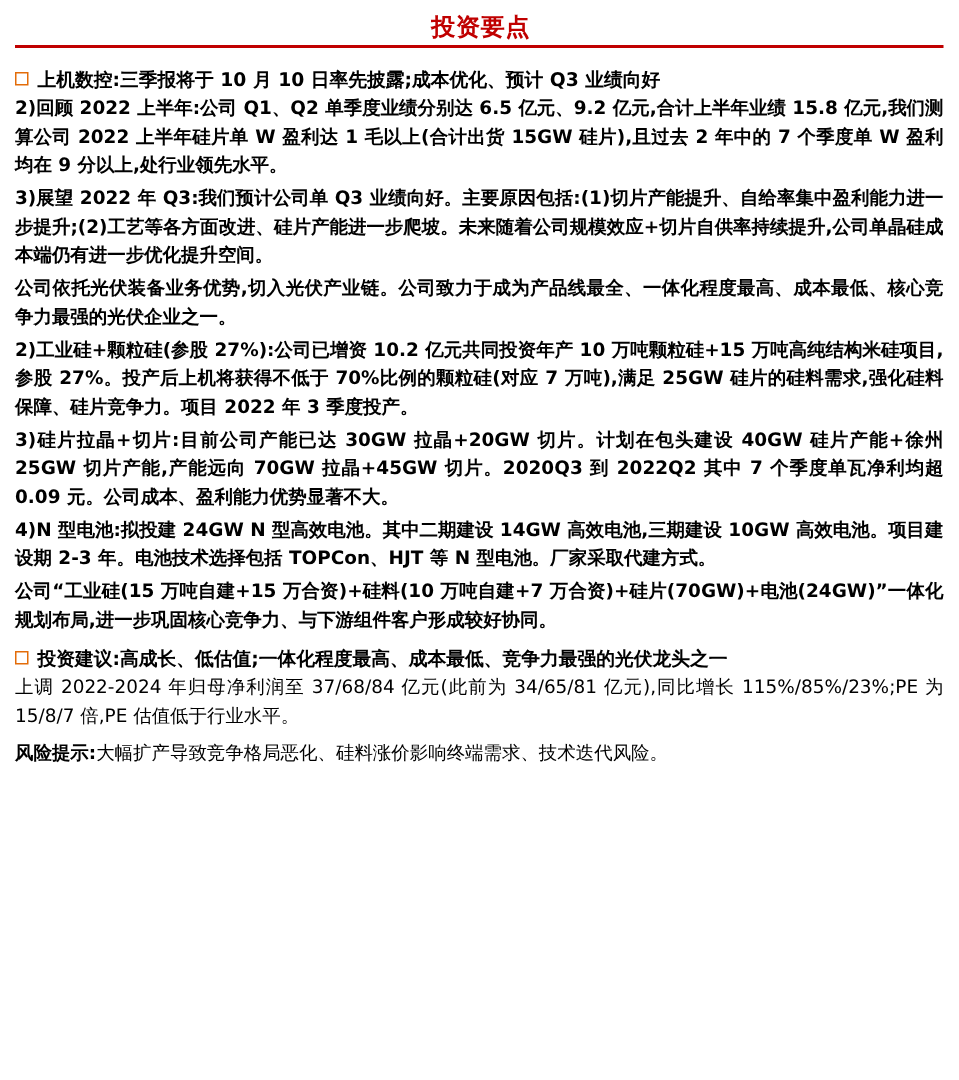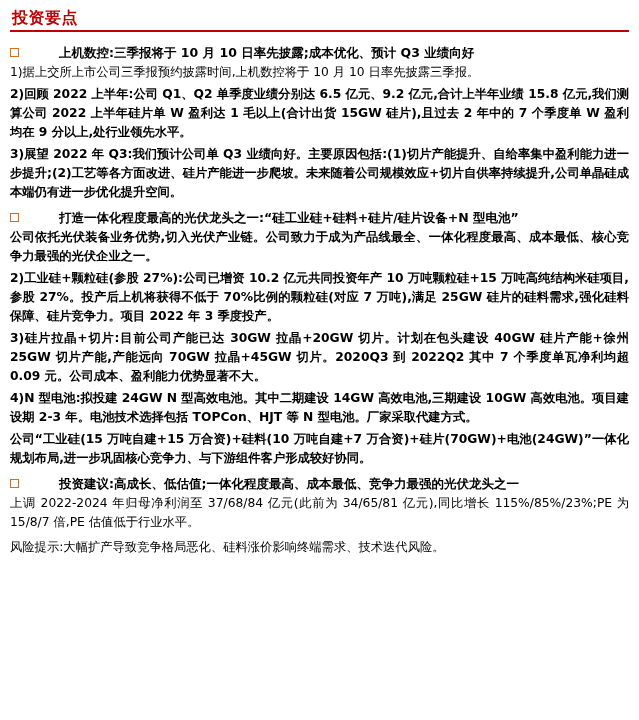--- a/index.html
+++ b/index.html
@@ -20,20 +20,21 @@
     position: relative;
   }
   .title-wrap {
     padding-left: 2px;
     padding-bottom: 2px;
     margin-bottom: 6px;
     border-bottom: 2px solid #c00000;
     display: inline-block;
     width: 100%;
     box-sizing: border-box;
+    text-align: center;
   }
   .doc-title {
     color: #c00000;
     font-weight: bold;
     font-size: 16px;
     letter-spacing: 0.5px;
     line-height: 20px;
   }
   .bullet-head {
     display: flex;
@@ -48,21 +49,20 @@
     box-sizing: border-box;
     margin-right: 6px;
     margin-top: 4px;
     flex: 0 0 auto;
   }
   .bullet-head .htext {
     font-weight: bold;
     font-size: 12.5px;
     line-height: 17px;
     color: #000;
-    margin-left: 34px;
   }
   p.para {
     margin: 0 0 3px 0;
     font-size: 12.3px;
     line-height: 19px;
     text-align: justify;
     text-justify: inter-ideograph;
     color: #000;
   }
   p.para.bold {
@@ -74,45 +74,40 @@
     line-height: 19px;
   }
   .gap-s { margin-top: 4px; font-weight: bold; }
   .gap-m { margin-top: 7px; }
   .risk {
     font-size: 12.3px;
     line-height: 19px;
     margin-top: 6px;
   }
   .risk .label {
-    font-weight: normal;
+    font-weight: bold;
   }
 </style>
 </head>
 <body>
 
 <div class="page">
 
   <div class="title-wrap">
     <span class="doc-title">投资要点</span>
   </div>
 
   <div class="bullet-head">
     <span class="sq"></span>
     <span class="htext">上机数控:三季报将于 10 月 10 日率先披露;成本优化、预计 Q3 业绩向好</span>
   </div>
 
-  <p class="para">1)据上交所上市公司三季报预约披露时间,上机数控将于 10 月 10 日率先披露三季报。</p>
   <p class="para gap-s">2)回顾 2022 上半年:公司 Q1、Q2 单季度业绩分别达 6.5 亿元、9.2 亿元,合计上半年业绩 15.8 亿元,我们测算公司 2022 上半年硅片单 W 盈利达 1 毛以上(合计出货 15GW 硅片),且过去 2 年中的 7 个季度单 W 盈利均在 9 分以上,处行业领先水平。</p>
   <p class="para gap-s">3)展望 2022 年 Q3:我们预计公司单 Q3 业绩向好。主要原因包括:(1)切片产能提升、自给率集中盈利能力进一步提升;(2)工艺等各方面改进、硅片产能进一步爬坡。未来随着公司规模效应+切片自供率持续提升,公司单晶硅成本端仍有进一步优化提升空间。</p>
 
-  <div class="bullet-head gap-m">
-    <span class="sq"></span>
-    <span class="htext big-head">打造一体化程度最高的光伏龙头之一:“硅工业硅+硅料+硅片/硅片设备+N 型电池”</span>
-  </div>
 
   <p class="para bold">公司依托光伏装备业务优势,切入光伏产业链。公司致力于成为产品线最全、一体化程度最高、成本最低、核心竞争力最强的光伏企业之一。</p>
   <p class="para gap-s">2)工业硅+颗粒硅(参股 27%):公司已增资 10.2 亿元共同投资年产 10 万吨颗粒硅+15 万吨高纯结构米硅项目,参股 27%。投产后上机将获得不低于 70%比例的颗粒硅(对应 7 万吨),满足 25GW 硅片的硅料需求,强化硅料保障、硅片竞争力。项目 2022 年 3 季度投产。</p>
   <p class="para gap-s">3)硅片拉晶+切片:目前公司产能已达 30GW 拉晶+20GW 切片。计划在包头建设 40GW 硅片产能+徐州 25GW 切片产能,产能远向 70GW 拉晶+45GW 切片。2020Q3 到 2022Q2 其中 7 个季度单瓦净利均超 0.09 元。公司成本、盈利能力优势显著不大。</p>
   <p class="para gap-s">4)N 型电池:拟投建 24GW N 型高效电池。其中二期建设 14GW 高效电池,三期建设 10GW 高效电池。项目建设期 2-3 年。电池技术选择包括 TOPCon、HJT 等 N 型电池。厂家采取代建方式。</p>
   <p class="para bold gap-s">公司“工业硅(15 万吨自建+15 万合资)+硅料(10 万吨自建+7 万合资)+硅片(70GW)+电池(24GW)”一体化规划布局,进一步巩固核心竞争力、与下游组件客户形成较好协同。</p>
 
   <div class="bullet-head gap-m">
     <span class="sq"></span>
     <span class="htext">投资建议:高成长、低估值;一体化程度最高、成本最低、竞争力最强的光伏龙头之一</span>

